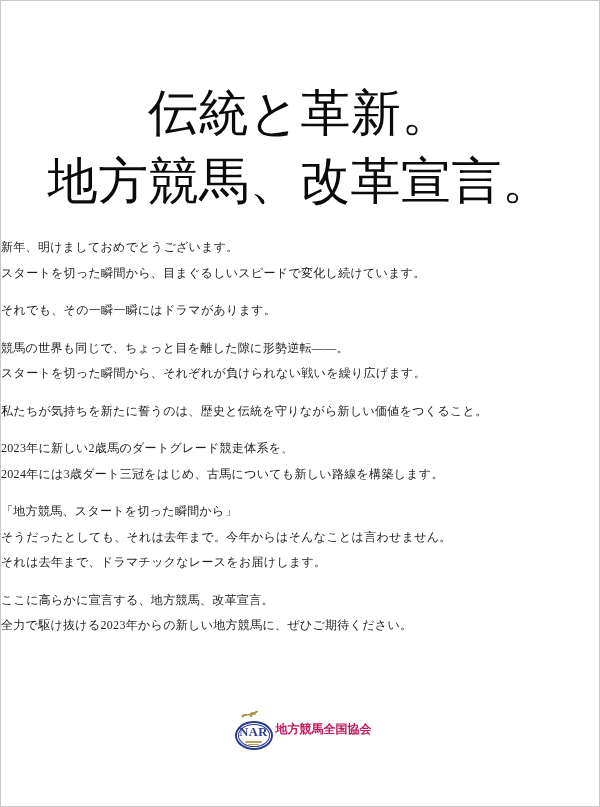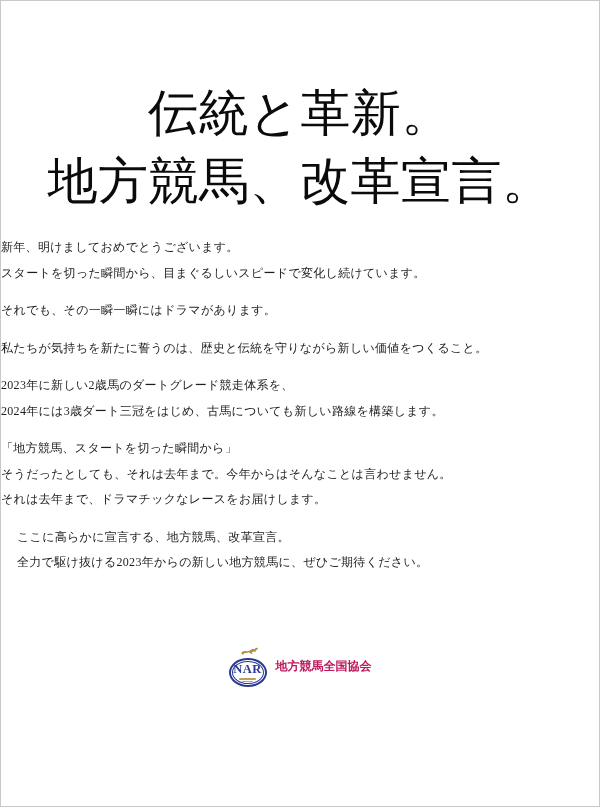--- a/index.html
+++ b/index.html
@@ -28,21 +28,21 @@
     white-space: nowrap;
   }
 
   
   .body-block {
     margin-top: 20px;
     text-align: left;
     color: #1d1d1d;
   }
   .para { margin: 0 0 12px 0; }
-  .para:last-child { margin-bottom: 0; padding-left: 16px; }
+  .para:last-child { margin-bottom: 0; }
   .body-line {
     font-size: 12px;
     line-height: 25.5px;
     letter-spacing: 0.3px;
     white-space: nowrap;
   }
 
   
   .logo-block {
     margin-top: 68px;
@@ -59,21 +59,21 @@
   }
   .horse-icon {
     position: absolute;
     top: 1px;
     left: 11px;
     width: 20px;
     height: 12px;
   }
   .oval {
     position: absolute;
-    left: 0;
+    left: 6px;
     top: 14px;
     width: 38px;
     height: 29px;
     box-sizing: border-box;
     border: 2px solid #2b3990;
     border-radius: 50%;
     display: flex;
     flex-direction: column;
     align-items: center;
     justify-content: center;
@@ -129,20 +129,24 @@
 
   <div class="para">
     <div class="body-line">新年、明けましておめでとうございます。</div>
     <div class="body-line">スタートを切った瞬間から、目まぐるしいスピードで変化し続けています。</div>
   </div>
 
   <div class="para">
     <div class="body-line">それでも、その一瞬一瞬にはドラマがあります。</div>
   </div>
 
+  <div class="para">
+    <div class="body-line">競馬の世界も同じで、ちょっと目を離した隙に形勢逆転――。</div>
+    <div class="body-line">スタートを切った瞬間から、それぞれが負けられない戦いを繰り広げます。</div>
+  </div>
 
   <div class="para">
     <div class="body-line">私たちが気持ちを新たに誓うのは、歴史と伝統を守りながら新しい価値をつくること。</div>
   </div>
 
   <div class="para">
     <div class="body-line">2023年に新しい2歳馬のダートグレード競走体系を、</div>
     <div class="body-line">2024年には3歳ダート三冠をはじめ、古馬についても新しい路線を構築します。</div>
   </div>
 

